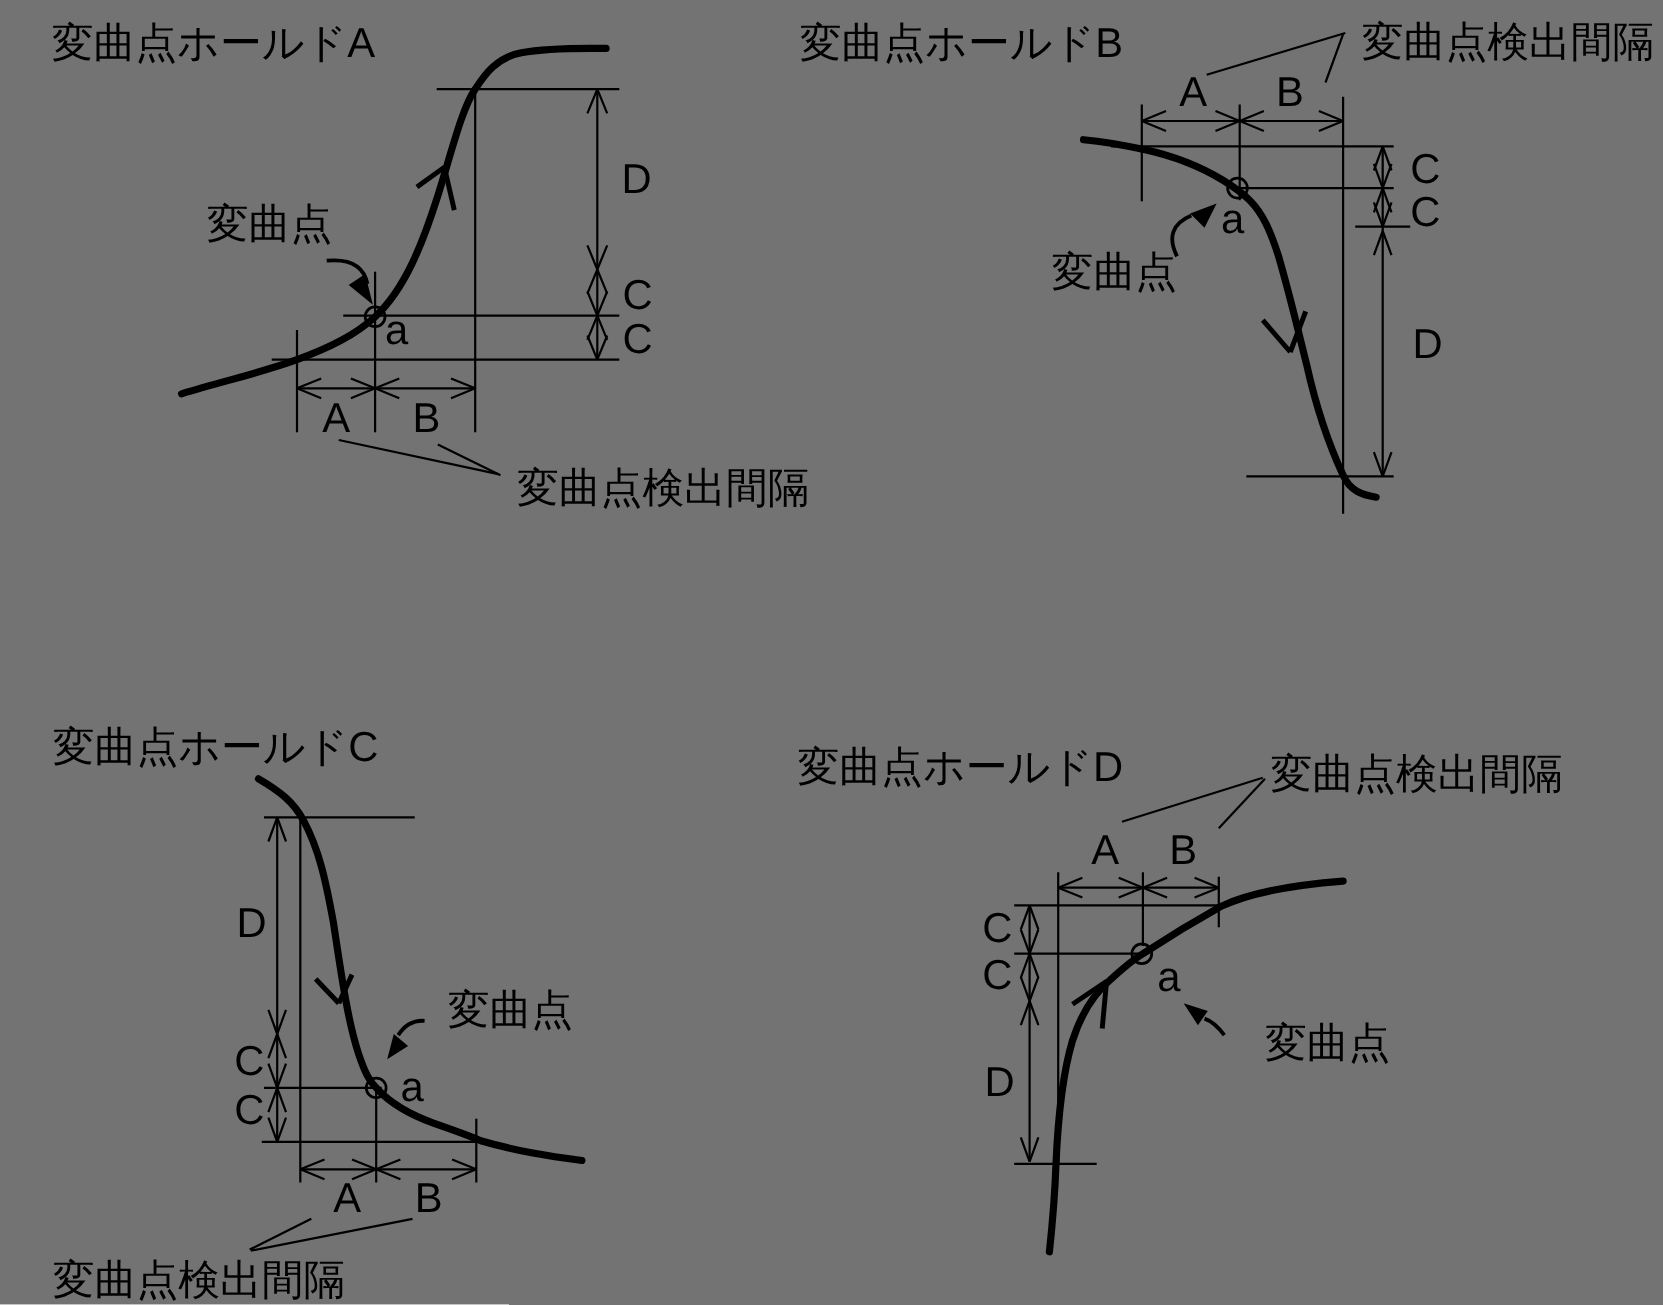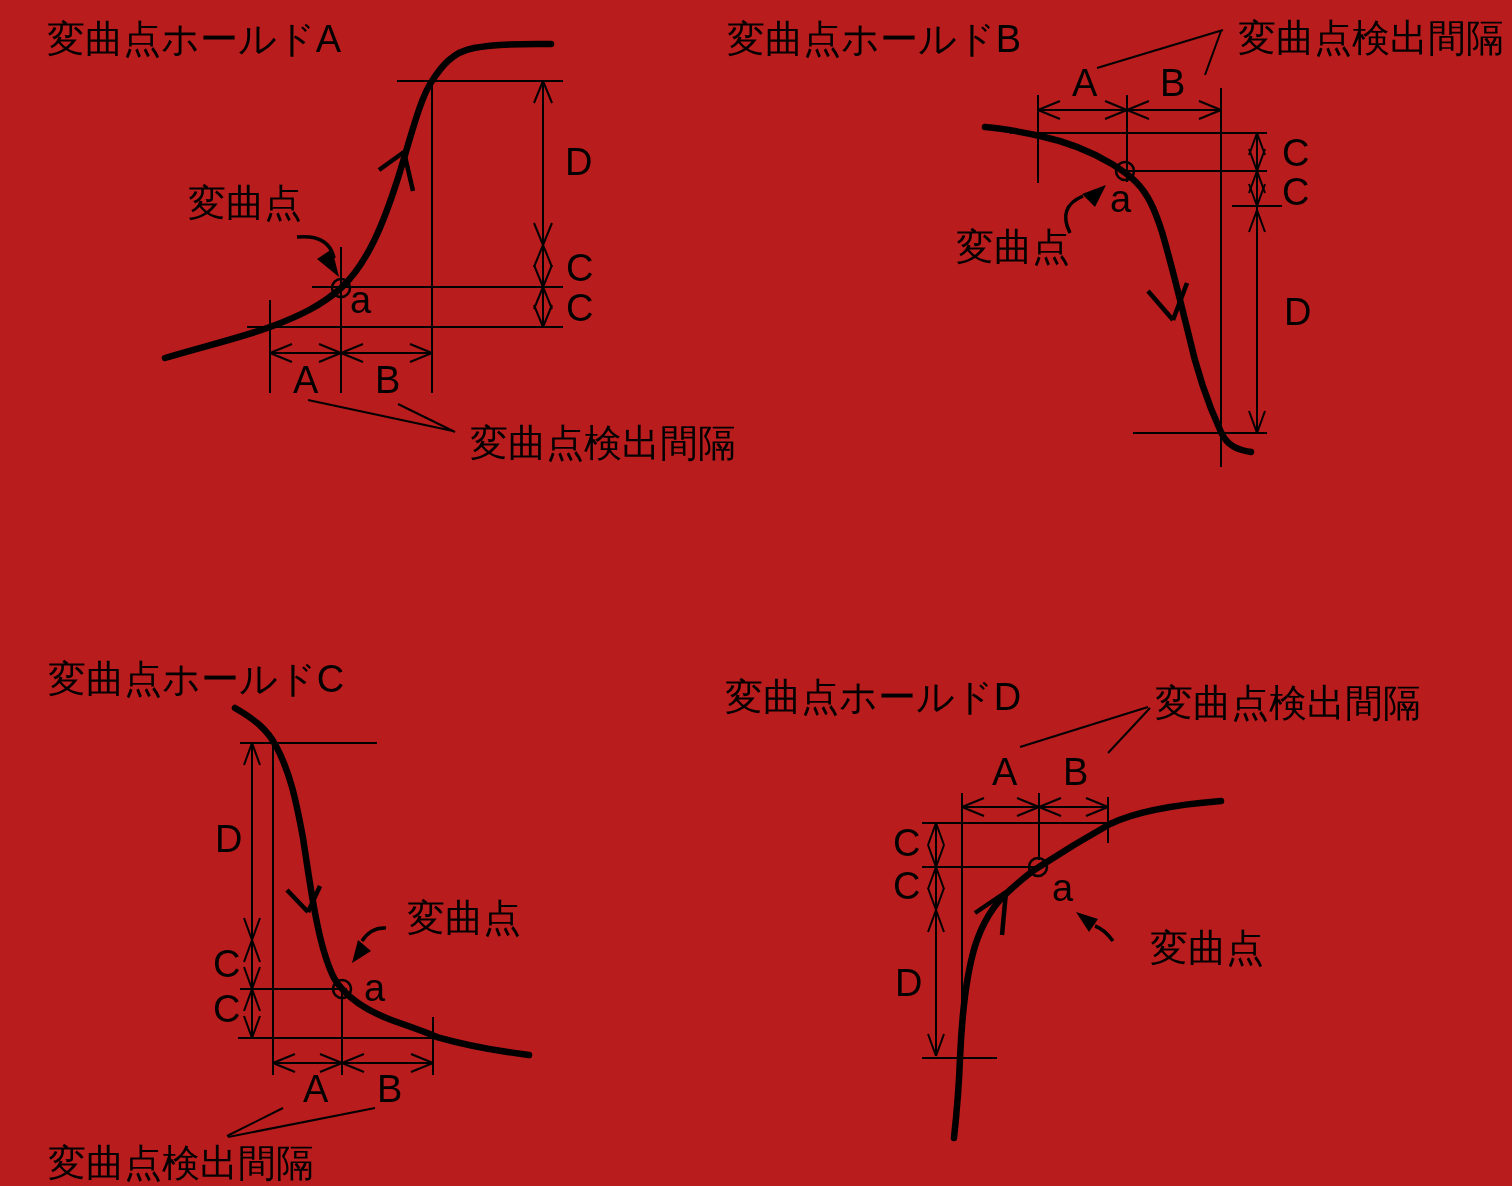--- a/index.html
+++ b/index.html
@@ -1,19 +1,19 @@
 <!DOCTYPE html>
 <html><head>
 <meta charset="utf-8">
 <style>
   html,body { margin:0; padding:0; background:#ffffff; }
   #stage {
     position:relative;
     width:1512px; height:1186px;
-    background:#b91c1c;
+    background:#737373;
     font-family:"Liberation Sans","DejaVu Sans",sans-serif;
   }
   svg { display:block; }
   .curve      { fill:none; stroke:#000; stroke-width:6.5; stroke-linecap:round; }
   .thin       { fill:none; stroke:#000; stroke-width:2;   stroke-linecap:butt; }
   .chev       { fill:none; stroke:#000; stroke-width:2;   stroke-linecap:butt; }
   .curve-arrow{ fill:none; stroke:#000; stroke-width:4.5; stroke-linecap:butt; }
   .ptr-tail   { fill:none; stroke:#000; stroke-width:3.5; stroke-linecap:butt; }
   .ptr-head   { fill:#000; stroke:none; }
   .circ       { fill:none; stroke:#000; stroke-width:2.5; }

